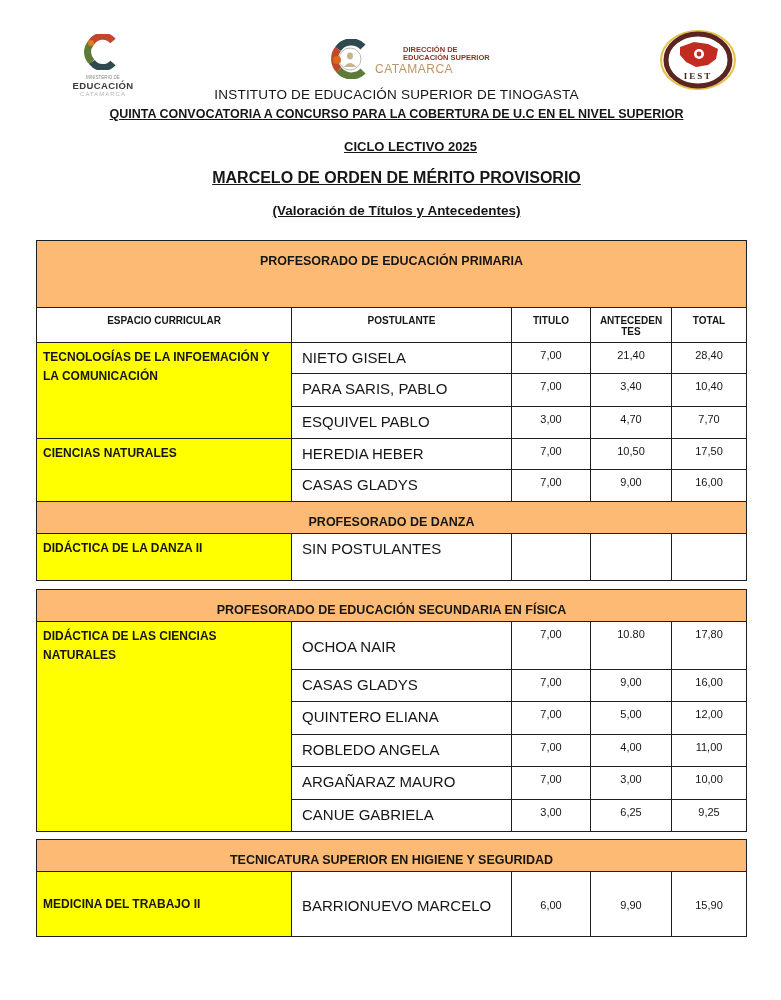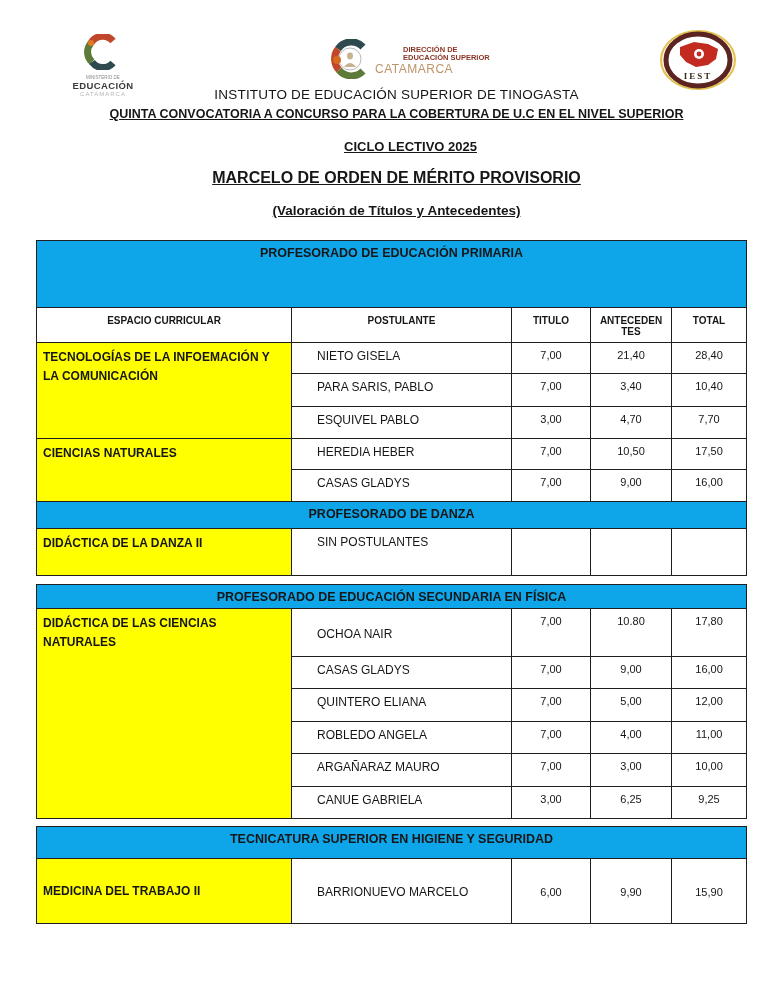--- a/index.html
+++ b/index.html
@@ -27,30 +27,30 @@
   .logo-center .t1, .logo-center .t2 { font-size: 7.5px; font-weight: bold; color: #8a3324; padding-left: 28px; }
   .logo-center .t3 { font-size: 12px; color: #bd9468; letter-spacing: .5px; }
 
   .logo-right { left: 658px; top: 29px; }
 
   
   .tables { position: absolute; left: 36px; top: 240px; width: 710px; }
   table { border-collapse: collapse; table-layout: fixed; width: 710px; }
   td { border: 1px solid #1f1f1f; padding: 4px 6px; vertical-align: top; font-size: 11px; }
 
-  tr.band td { background: #0ea5e9; font-weight: bold; text-align: center; font-size: 12.5px; padding-top: 5px; }
+  tr.band td { background: #fdba74; font-weight: bold; text-align: center; font-size: 12.5px; padding-top: 13px; }
   tr.band-tall td { height: 67px; vertical-align: top; }
   tr.band-danza td  { height: 27px; }
   tr.band-fisica td { height: 16px; }
   tr.band-hig td    { height: 32px; }
 
   tr.colhead td { height: 35px; font-weight: bold; text-align: center; font-size: 10px; padding-top: 7px; }
 
   td.esp { background: #FFFF00; font-weight: bold; font-size: 12px; line-height: 1.55; padding-top: 5px; padding-left: 6px; }
-  td.name { font-size: 12px; padding-left: 25px; padding-top: 6px; }
+  td.name { font-size: 15px; padding-left: 10px; padding-top: 6px; }
   td.num  { text-align: center; padding-top: 6px; }
   td.mid  { vertical-align: middle; }
 
   tr.h31 td { height: 31px; } tr.h32 td { height: 32px; } tr.h33 td { height: 33px; }
   tr.h47 td { height: 47px; } tr.h48 td { height: 48px; } tr.h65 td { height: 65px; }
 
   .gap8 { height: 8px; } .gap7 { height: 7px; }
 </style>
 </head>
 <body>

